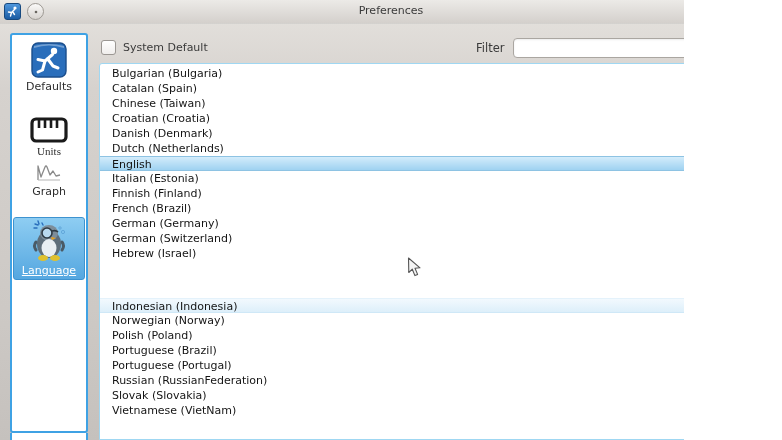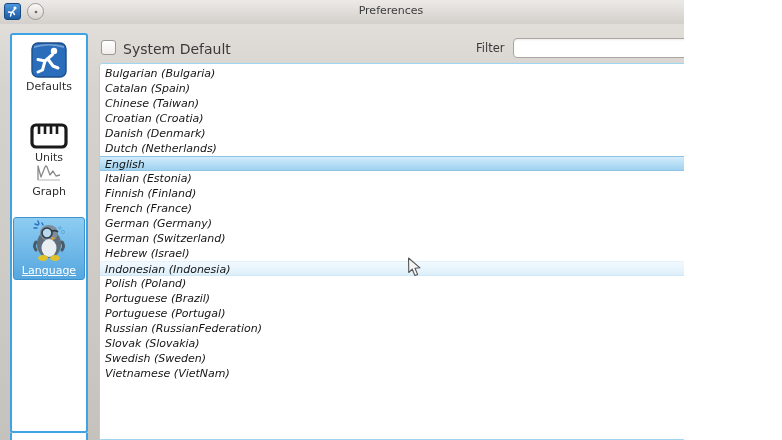--- a/index.html
+++ b/index.html
@@ -46,66 +46,66 @@
     position:absolute;left:10px;top:433px;width:78px;height:7px;
     background:#ffffff;border-left:2px solid #3fa2e4;border-right:2px solid #3fa2e4;
     box-sizing:border-box;
   }
   .side-item{
     position:absolute;left:2px;width:70px;
     display:flex;flex-direction:column;align-items:center;justify-content:center;
     font-size:11px;color:#2e2e2e;text-align:center;
   }
   #side-defaults{top:4px;height:56px;}
-  #side-units{top:84px;height:48px;}
+  #side-units{top:78px;height:48px;font-family:Liberation Serif, serif;}
   #side-graph{top:124px;height:42px;}
   #side-language{
     top:182px;height:63px;left:1px;width:72px;
     background:linear-gradient(180deg,#8ecdf2,#55a7e0);
     border:1px solid #3d93d0;border-radius:3px;box-sizing:border-box;
   }
   #side-language .side-label{color:#ffffff;text-decoration:underline;}
   .side-label{margin-top:2px;}
   
   #system-default-check{
     position:absolute;left:101px;top:40px;width:15px;height:15px;
     background:linear-gradient(180deg,#ffffff,#f0eeec);
     border:1px solid #9b9793;border-radius:3px;box-sizing:border-box;
   }
   #system-default-label{
-    position:absolute;left:123px;top:41px;font-size:14px;color:#3a3a3a;
+    position:absolute;left:123px;top:41px;font-size:11px;color:#3a3a3a;
   }
   #filter-label{
     position:absolute;left:476px;top:41px;font-size:11.5px;color:#3a3a3a;
   }
   #filter-input{
     position:absolute;left:513px;top:38px;width:255px;height:20px;
     background:#ffffff;border:1px solid #aaa6a1;border-radius:4px;
     box-sizing:border-box;font-size:11px;padding:0 5px;outline:none;
     box-shadow:inset 0 1px 2px rgba(0,0,0,0.08);
     font-family:"DejaVu Sans","Liberation Sans",sans-serif;
   }
   
   #language-list{
     position:absolute;left:99px;top:63px;width:660px;height:377px;
     background:#ffffff;border:1px solid #9fd7f2;
     border-radius:3px 3px 0 0;box-sizing:border-box;
     padding-top:2px;overflow:hidden;
   }
   .row{
-    height:15px;line-height:15px;padding-left:5px;
-    font-size:11px;color:#141414;white-space:nowrap;box-sizing:border-box;font-style:italic;
+    height:15px;line-height:15px;padding-left:12px;
+    font-size:11px;color:#141414;white-space:nowrap;box-sizing:border-box;
   }
   .row.selected{
     background:linear-gradient(180deg,#d3ecfb,#9fd2f1);
     border-top:1px solid #8ec3e3;border-bottom:1px solid #8ec3e3;
   }
   .row.hovered{
     background:linear-gradient(180deg,#f2f9fe,#ddeffa);
-    border-top:1px solid #e4f2fb;border-bottom:1px solid #cfe8f7;
+    border-top:1px solid #e4f2fb;border-bottom:1px solid #cfe8f7;margin-top:37px;
   }
   
   #cursor{position:absolute;left:407px;top:257px;pointer-events:none;}
 </style>
 </head>
 <body>
 
 <div id="window">
 
   <div id="titlebar">
@@ -193,31 +193,31 @@
   <div id="language-list">
       <div class="row">Bulgarian (Bulgaria)</div>
       <div class="row">Catalan (Spain)</div>
       <div class="row">Chinese (Taiwan)</div>
       <div class="row">Croatian (Croatia)</div>
       <div class="row">Danish (Denmark)</div>
       <div class="row">Dutch (Netherlands)</div>
       <div class="row selected">English</div>
       <div class="row">Italian (Estonia)</div>
       <div class="row">Finnish (Finland)</div>
-      <div class="row">French (France)</div>
+      <div class="row">French (Brazil)</div>
       <div class="row">German (Germany)</div>
       <div class="row">German (Switzerland)</div>
       <div class="row">Hebrew (Israel)</div>
       <div class="row hovered">Indonesian (Indonesia)</div>
+      <div class="row">Norwegian (Norway)</div>
       <div class="row">Polish (Poland)</div>
       <div class="row">Portuguese (Brazil)</div>
       <div class="row">Portuguese (Portugal)</div>
       <div class="row">Russian (RussianFederation)</div>
       <div class="row">Slovak (Slovakia)</div>
-      <div class="row">Swedish (Sweden)</div>
       <div class="row">Vietnamese (VietNam)</div>
     </div>
 
   <div id="cursor">
     <svg width="15" height="21" viewBox="0 0 15 21">
       <path d="M1.5 1 L1.8 15.5 L5.3 12.2 L7.9 18.6 L10.6 17.4 L8 11.2 L13 10.8 Z" fill="#f5f5f5" stroke="#555" stroke-width="1.1" stroke-linejoin="round"></path>
     </svg>
   </div>
 
 </div>

